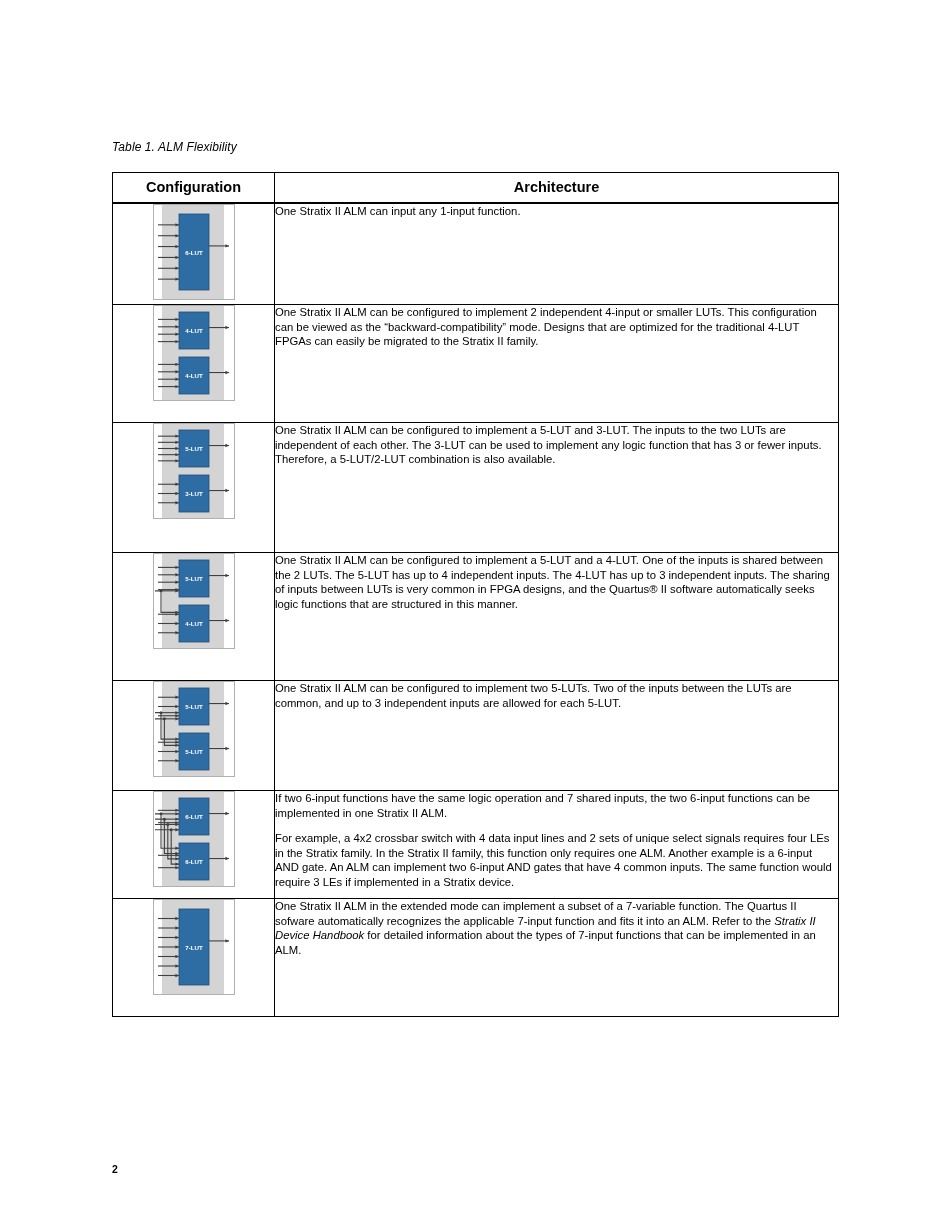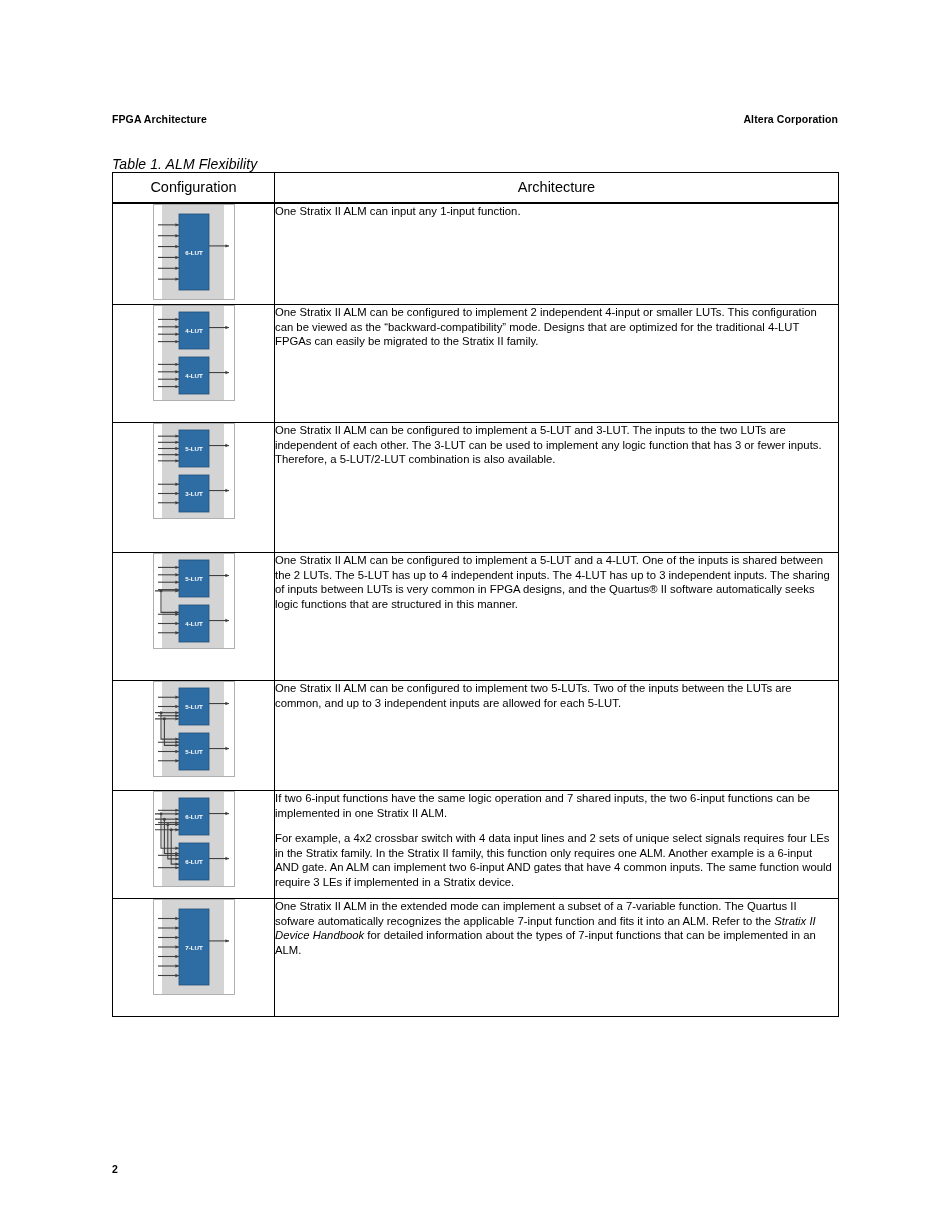--- a/index.html
+++ b/index.html
@@ -35,22 +35,22 @@
     align-items: baseline;
     font-size: 10.5px;
     font-weight: bold;
     letter-spacing: 0.1px;
   }
 
   
   .table-caption {
     position: absolute;
     left: 112px;
-    top: 156px;
-    font-size: 14px;
+    top: 140px;
+    font-size: 12px;
     font-style: italic;
     letter-spacing: 0.1px;
   }
 
   
   .alm-table {
     position: absolute;
     left: 112px;
     top: 172px;
     width: 726px;
@@ -61,21 +61,21 @@
   .alm-table td {
     border: 1px solid #000000;
     vertical-align: top;
     padding: 0;
   }
   .col-config { width: 162px; }
   .col-desc   { width: 564px; }
 
   .alm-table thead th {
     font-size: 14.5px;
-    font-weight: normal;
+    font-weight: bold;
     text-align: center;
     padding: 6px 0 7px 0;
     border-bottom: 2px solid #000000;
     vertical-align: middle;
   }
 
   .cell-config {
     text-align: center;
     padding: 9px 0 9px 0;
   }
@@ -105,24 +105,20 @@
     top: 1163px;
     font-size: 10.5px;
     font-weight: bold;
   }
 </style>
 </head>
 <body>
 
 <div class="page">
 
-  <div class="doc-header">
-    <span>FPGA Architecture</span>
-    <span>Altera Corporation</span>
-  </div>
 
   <div class="table-caption">Table 1. ALM Flexibility</div>
 
   <table class="alm-table">
     <colgroup>
       <col class="col-config">
       <col class="col-desc">
     </colgroup>
     <thead>
       <tr>

